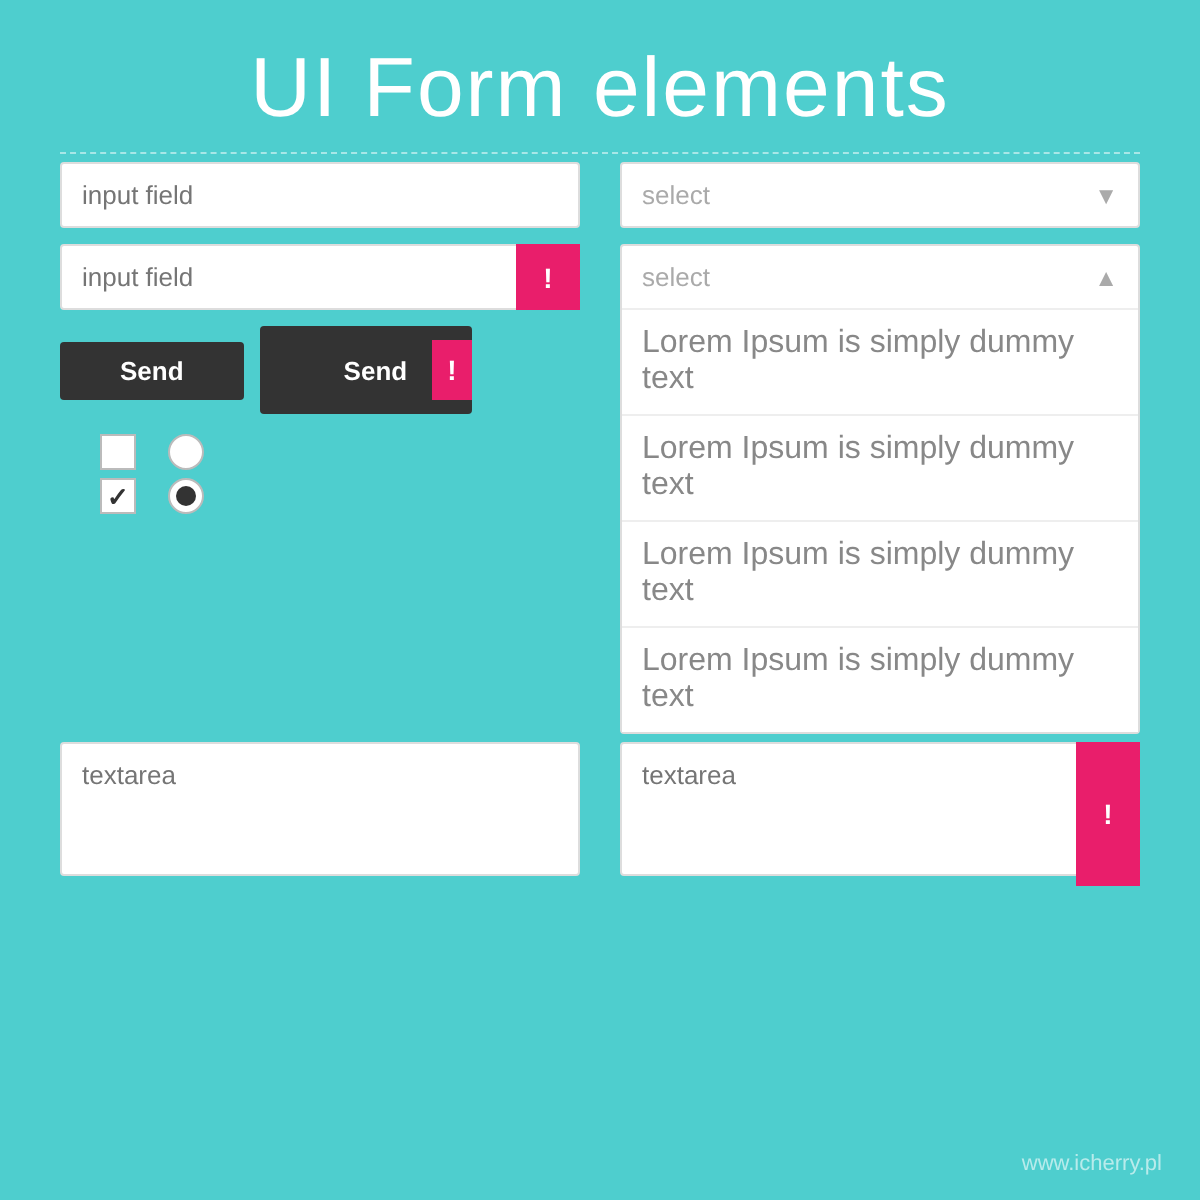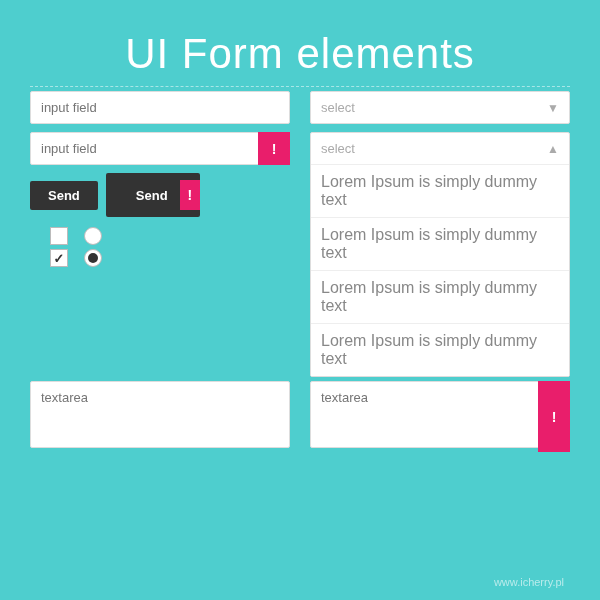--- a/index.html
+++ b/index.html
@@ -18,21 +18,20 @@
       height: 600px;
       background-color: #4ECECE;
       padding: 20px 30px;
     }
 
     .main-title {
       color: white;
       font-size: 42px;
       font-weight: 300;
       text-align: center;
-      margin-top: 10px;
       margin-bottom: 4px;
       letter-spacing: 1px;
     }
 
     .divider {
       border: none;
       border-top: 1px dashed rgba(255,255,255,0.5);
       margin: 8px 0 4px 0;
     }
 
@@ -95,21 +94,21 @@
     }
 
     
     .buttons-row {
       display: flex;
       gap: 8px;
       align-items: center;
     }
 
     .btn {
-      padding: 7px 18px;
+      padding: 7px 30px;
       font-size: 13px;
       font-weight: 600;
       border: none;
       cursor: pointer;
       border-radius: 2px;
     }
 
     .btn-dark {
       background: #333;
       color: white;
@@ -293,21 +292,21 @@
       height: 100%;
       display: flex;
       align-items: center;
       justify-content: center;
       cursor: pointer;
     }
 
     .footer-url {
       position: absolute;
       bottom: 12px;
-      right: 36px;
+      right: 19px;
       color: rgba(255,255,255,0.6);
       font-size: 11px;
     }
   </style>
 </head>
 <body>
 
 <div class="page">
 
   <h1 class="main-title">UI Form elements</h1>

